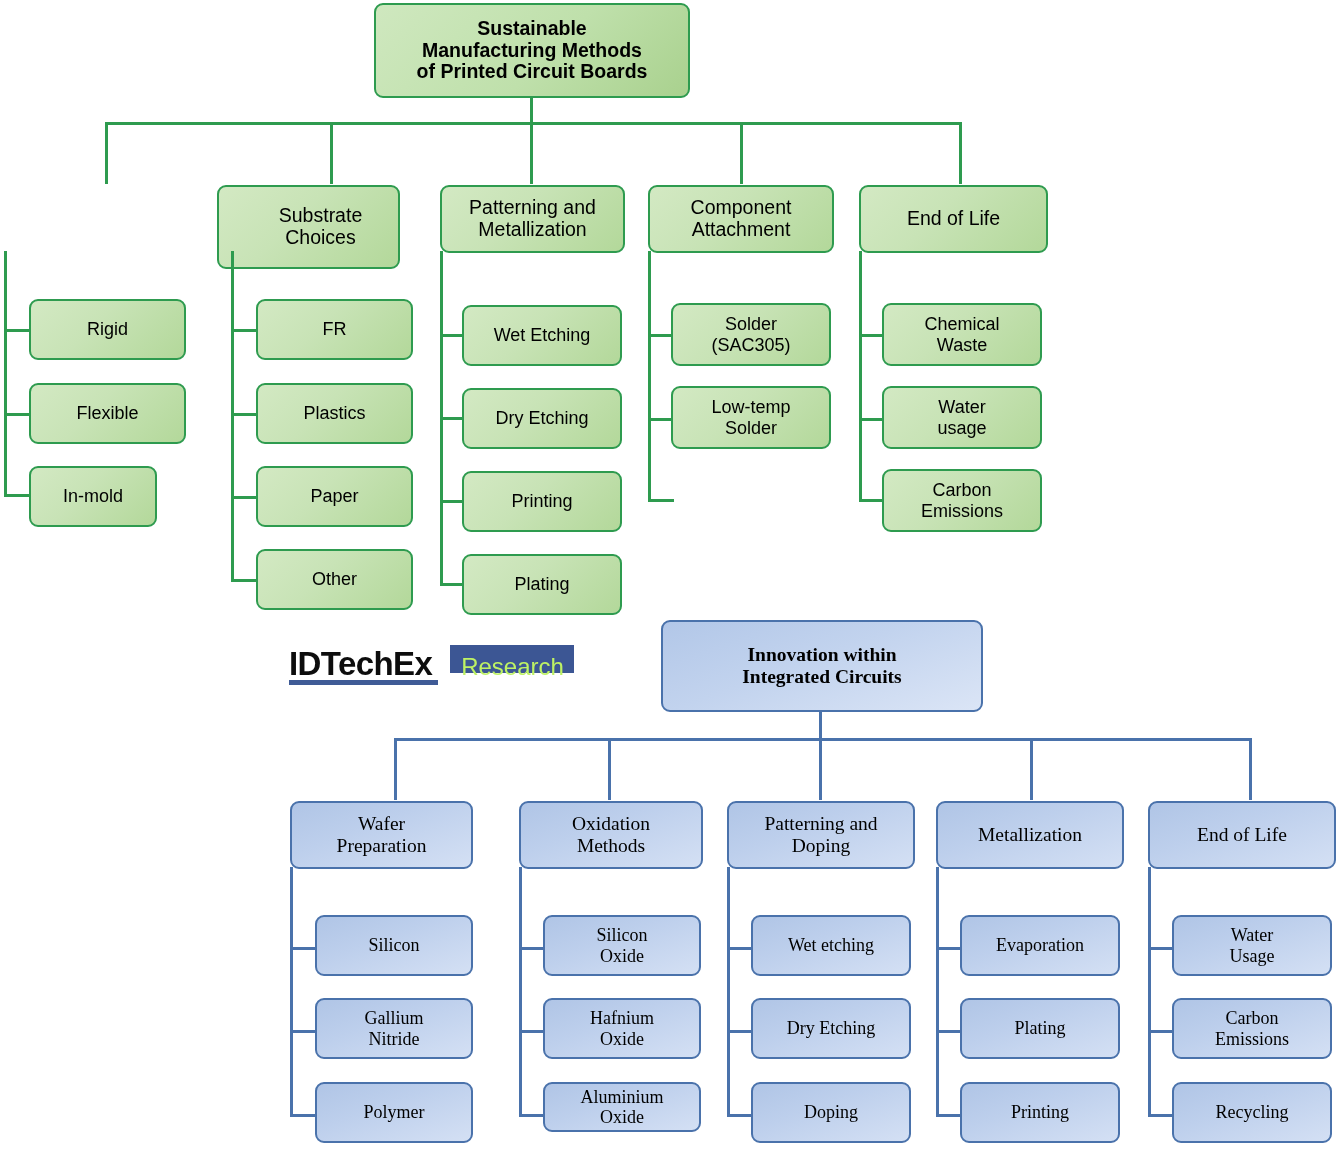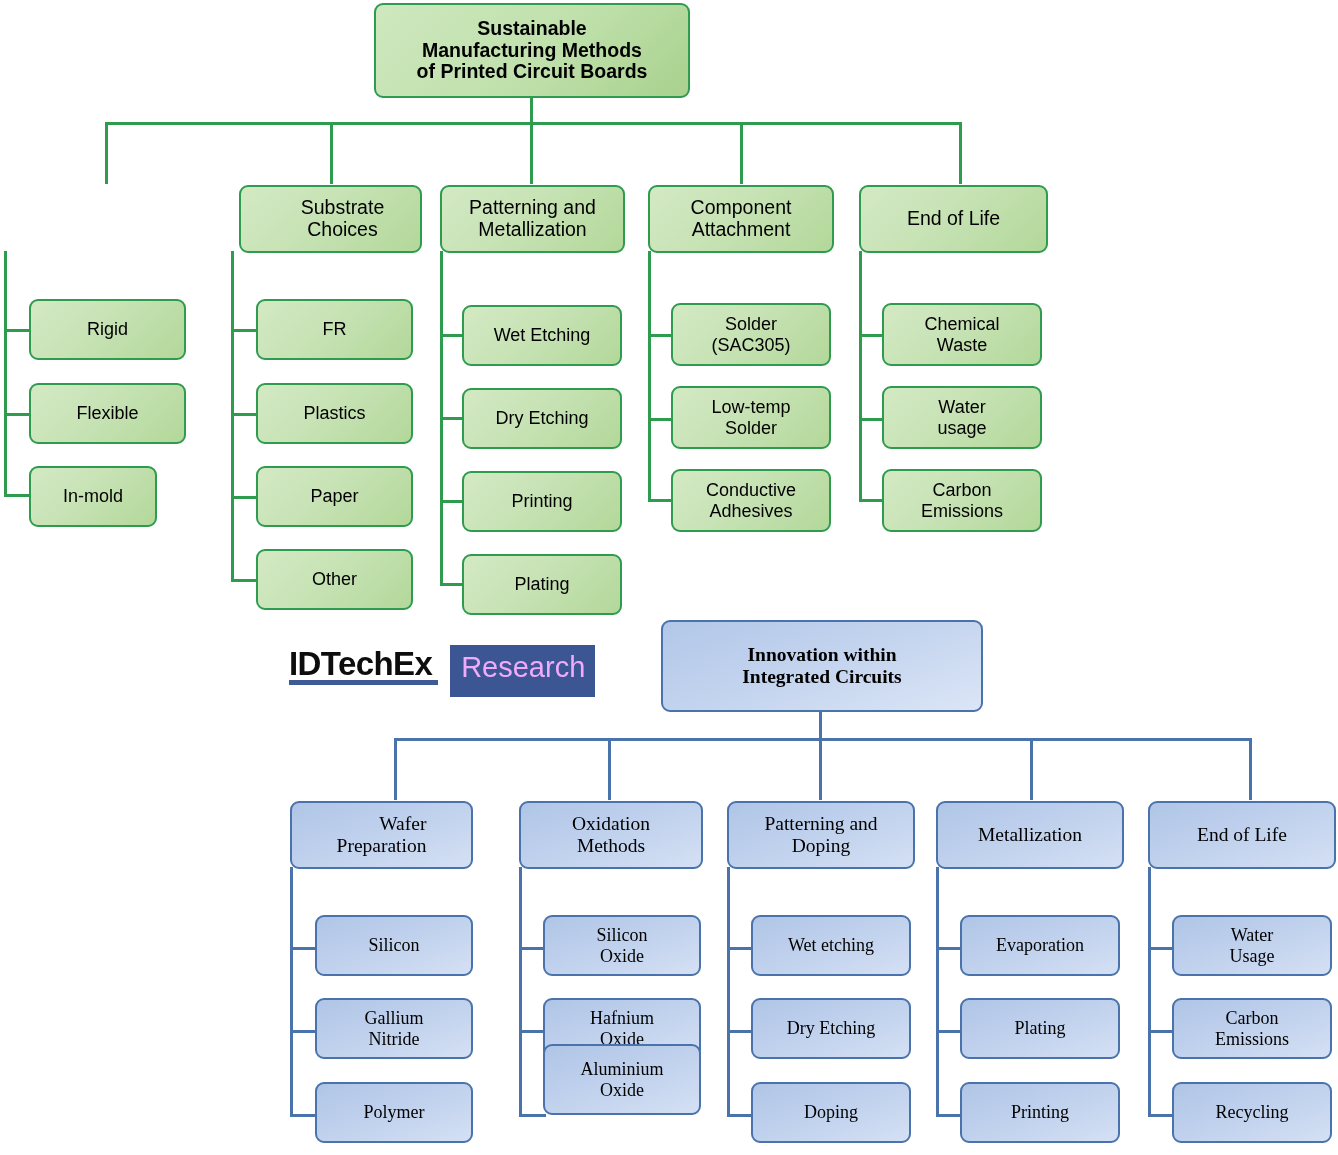--- a/index.html
+++ b/index.html
@@ -90,26 +90,26 @@
     letter-spacing: -0.6px;
     color: #0d0d0d;
     line-height: 38px;
     border-bottom: 5px solid #3f5b96;
     padding-right: 6px;
     height: 40px;
     box-sizing: border-box;
   }
   #logo-research {
     background: #3c5694;
-    color: #f0abfc;
-    font-size: 29px;
+    color: #bef264;
+    font-size: 24px;
     line-height: 44px;
     padding: 0 10px 0 11px;
     margin-left: 12px;
-    height: 52px;
+    height: 28px;
     box-sizing: border-box;
     white-space: nowrap;
   }
 </style>
 </head>
 <body>
 
 <div id="canvas">
 
   <div class="node green root" style="left:374px; top:3px; width:316px; height:95px;">Sustainable
@@ -127,21 +127,21 @@
   <div class="line" style="left:959px; top:122px; width:3px; height:62px;"></div>
 
   <div class="line" style="left:4px; top:251px; width:3px; height:245px;"></div>
   <div class="line" style="left:4px; top:329px; width:27px; height:3px;"></div>
   <div class="line" style="left:4px; top:413px; width:27px; height:3px;"></div>
   <div class="line" style="left:4px; top:494px; width:27px; height:3px;"></div>
   <div class="node green leaf" style="left:29px; top:299px; width:157px; height:61px;">Rigid</div>
   <div class="node green leaf" style="left:29px; top:383px; width:157px; height:61px;">Flexible</div>
   <div class="node green leaf" style="left:29px; top:466px; width:128px; height:61px;">In-mold</div>
 
-  <div class="node green cat" style="left:239px; top:185px; width:183px; height:68px;padding-left:28px;">Substrate
+  <div class="node green cat" style="left:217px; top:185px; width:183px; height:84px;padding-left:28px;">Substrate
 Choices</div>
   <div class="line" style="left:231px; top:251px; width:3px; height:330px;"></div>
   <div class="line" style="left:231px; top:329px; width:27px; height:3px;"></div>
   <div class="line" style="left:231px; top:413px; width:27px; height:3px;"></div>
   <div class="line" style="left:231px; top:496px; width:27px; height:3px;"></div>
   <div class="line" style="left:231px; top:579px; width:27px; height:3px;"></div>
   <div class="node green leaf" style="left:256px; top:299px; width:157px; height:61px;">FR</div>
   <div class="node green leaf" style="left:256px; top:383px; width:157px; height:61px;">Plastics</div>
   <div class="node green leaf" style="left:256px; top:466px; width:157px; height:61px;">Paper</div>
   <div class="node green leaf" style="left:256px; top:549px; width:157px; height:61px;">Other</div>
@@ -161,22 +161,20 @@
   <div class="node green cat" style="left:648px; top:185px; width:186px; height:68px;">Component
 Attachment</div>
   <div class="line" style="left:648px; top:251px; width:3px; height:250px;"></div>
   <div class="line" style="left:648px; top:334px; width:26px; height:3px;"></div>
   <div class="line" style="left:648px; top:418px; width:26px; height:3px;"></div>
   <div class="line" style="left:648px; top:499px; width:26px; height:3px;"></div>
   <div class="node green leaf" style="left:671px; top:303px; width:160px; height:63px;">Solder
 (SAC305)</div>
   <div class="node green leaf" style="left:671px; top:386px; width:160px; height:63px;">Low-temp
 Solder</div>
-  <div class="node green leaf" style="left:671px; top:469px; width:160px; height:63px;">Conductive
-Adhesives</div>
 
   <div class="node green cat" style="left:859px; top:185px; width:189px; height:68px;">End of Life</div>
   <div class="line" style="left:859px; top:251px; width:3px; height:250px;"></div>
   <div class="line" style="left:859px; top:334px; width:26px; height:3px;"></div>
   <div class="line" style="left:859px; top:418px; width:26px; height:3px;"></div>
   <div class="line" style="left:859px; top:499px; width:26px; height:3px;"></div>
   <div class="node green leaf" style="left:882px; top:303px; width:160px; height:63px;">Chemical
 Waste</div>
   <div class="node green leaf" style="left:882px; top:386px; width:160px; height:63px;">Water
 usage</div>
@@ -193,42 +191,42 @@
 
   <div class="line blue" style="left:819px; top:712px; width:3px; height:28px;"></div>
   <div class="line blue" style="left:394px; top:738px; width:858px; height:3px;"></div>
 
   <div class="line blue" style="left:394px; top:738px; width:3px; height:62px;"></div>
   <div class="line blue" style="left:608px; top:738px; width:3px; height:62px;"></div>
   <div class="line blue" style="left:819px; top:738px; width:3px; height:62px;"></div>
   <div class="line blue" style="left:1030px; top:738px; width:3px; height:62px;"></div>
   <div class="line blue" style="left:1249px; top:738px; width:3px; height:62px;"></div>
 
-  <div class="node blue-node cat" style="left:290px; top:801px; width:183px; height:68px;text-align:right;">Wafer
+  <div class="node blue-node cat" style="left:290px; top:801px; width:183px; height:68px;">Wafer
 Preparation</div>
   <div class="line blue" style="left:290px; top:867px; width:3px; height:250px;"></div>
   <div class="line blue" style="left:290px; top:947px; width:27px; height:3px;"></div>
   <div class="line blue" style="left:290px; top:1030px; width:27px; height:3px;"></div>
   <div class="line blue" style="left:290px; top:1114px; width:27px; height:3px;"></div>
   <div class="node blue-node leaf" style="left:315px; top:915px; width:158px; height:61px;">Silicon</div>
   <div class="node blue-node leaf" style="left:315px; top:998px; width:158px; height:61px;">Gallium
 Nitride</div>
   <div class="node blue-node leaf" style="left:315px; top:1082px; width:158px; height:61px;">Polymer</div>
 
   <div class="node blue-node cat" style="left:519px; top:801px; width:184px; height:68px;">Oxidation
 Methods</div>
   <div class="line blue" style="left:519px; top:867px; width:3px; height:250px;"></div>
   <div class="line blue" style="left:519px; top:947px; width:27px; height:3px;"></div>
   <div class="line blue" style="left:519px; top:1030px; width:27px; height:3px;"></div>
   <div class="line blue" style="left:519px; top:1114px; width:27px; height:3px;"></div>
   <div class="node blue-node leaf" style="left:543px; top:915px; width:158px; height:61px;">Silicon
 Oxide</div>
   <div class="node blue-node leaf" style="left:543px; top:998px; width:158px; height:61px;">Hafnium
 Oxide</div>
-  <div class="node blue-node leaf" style="left:543px; top:1044px; width:158px; height:71px;">Aluminium
+  <div class="node blue-node leaf" style="left:543px; top:1082px; width:158px; height:50px;">Aluminium
 Oxide</div>
 
   <div class="node blue-node cat" style="left:727px; top:801px; width:188px; height:68px;">Patterning and
 Doping</div>
   <div class="line blue" style="left:727px; top:867px; width:3px; height:250px;"></div>
   <div class="line blue" style="left:727px; top:947px; width:27px; height:3px;"></div>
   <div class="line blue" style="left:727px; top:1030px; width:27px; height:3px;"></div>
   <div class="line blue" style="left:727px; top:1114px; width:27px; height:3px;"></div>
   <div class="node blue-node leaf" style="left:751px; top:915px; width:160px; height:61px;">Wet etching</div>
   <div class="node blue-node leaf" style="left:751px; top:998px; width:160px; height:61px;">Dry Etching</div>

